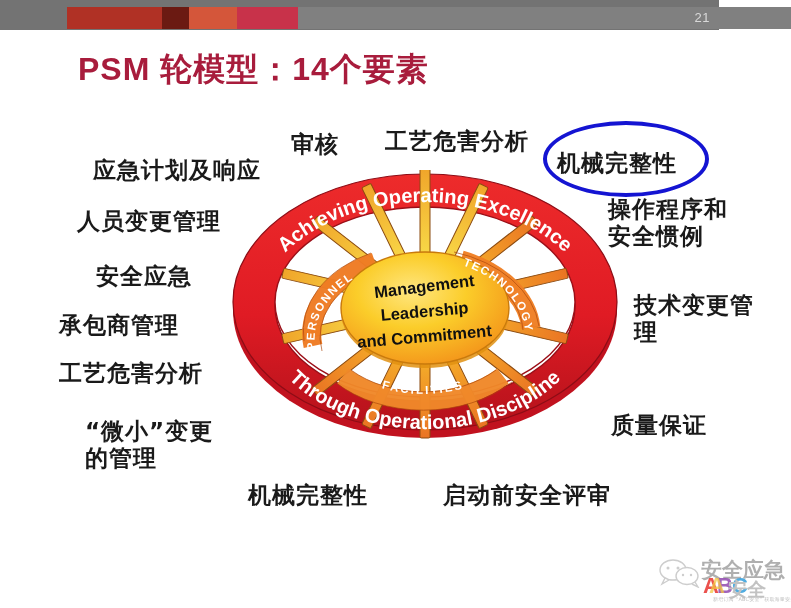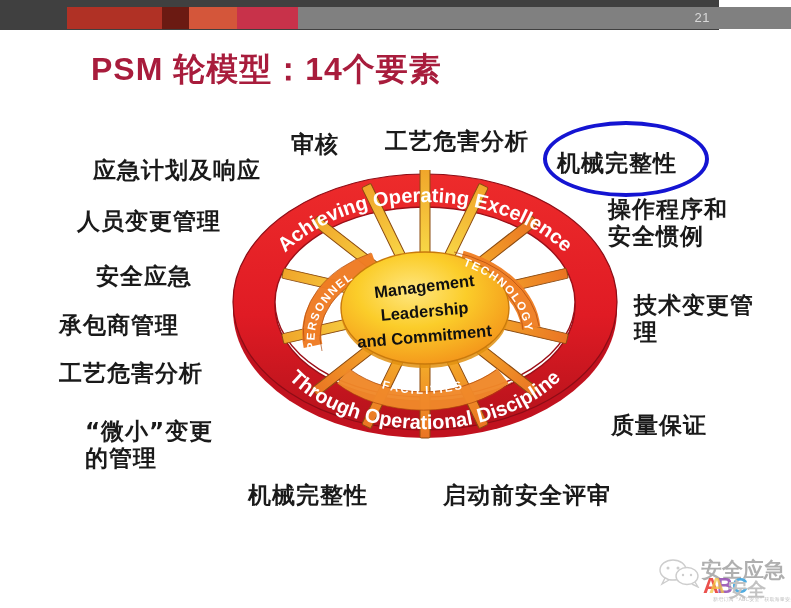--- a/index.html
+++ b/index.html
@@ -19,21 +19,21 @@
     background: #ffffff;
     overflow: hidden;
   }
 
   
   .topbar {
     position: absolute;
     left: 0; top: 0;
     width: 719px;
     height: 30px;
-    background: #404040;
+    background: #737373;
   }
   .topbar-strip {
     position: absolute;
     left: 67px; top: 7px;
     width: 724px;
     height: 22px;
     display: flex;
   }
   .seg { height: 100%; }
   .seg-a { width: 95px; }
@@ -57,21 +57,20 @@
   .slide-title {
     position: absolute;
     left: 78px;
     top: 48px;
     font-size: 32px;
     font-weight: bold;
     color: #a81c3c;
     letter-spacing: 1px;
     white-space: nowrap;
     font-family: "Liberation Sans", "DejaVu Sans", sans-serif;
-    margin-left: 13px;
   }
 
   
   .label {
     position: absolute;
     color: #1a1a1a;
     font-size: 23px;
     font-weight: bold;
     line-height: 1.18;
     white-space: pre-line;

